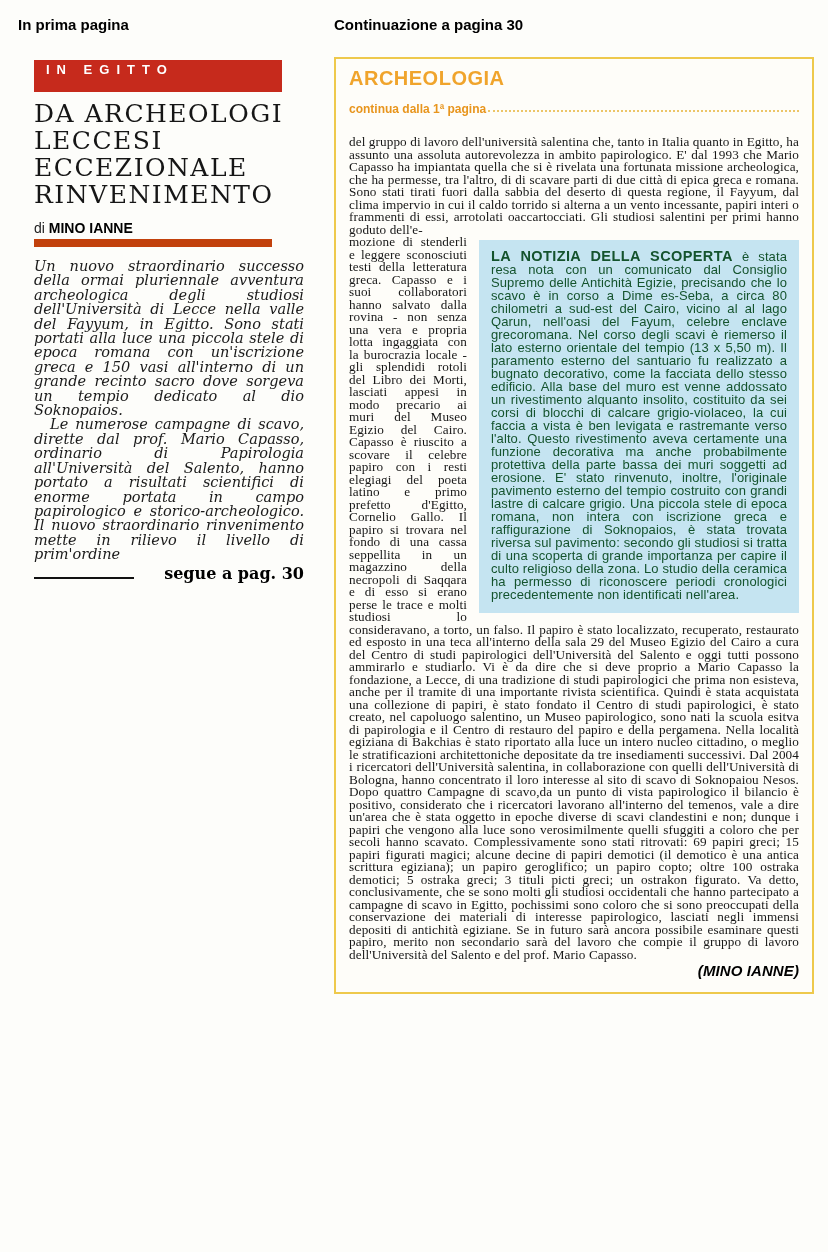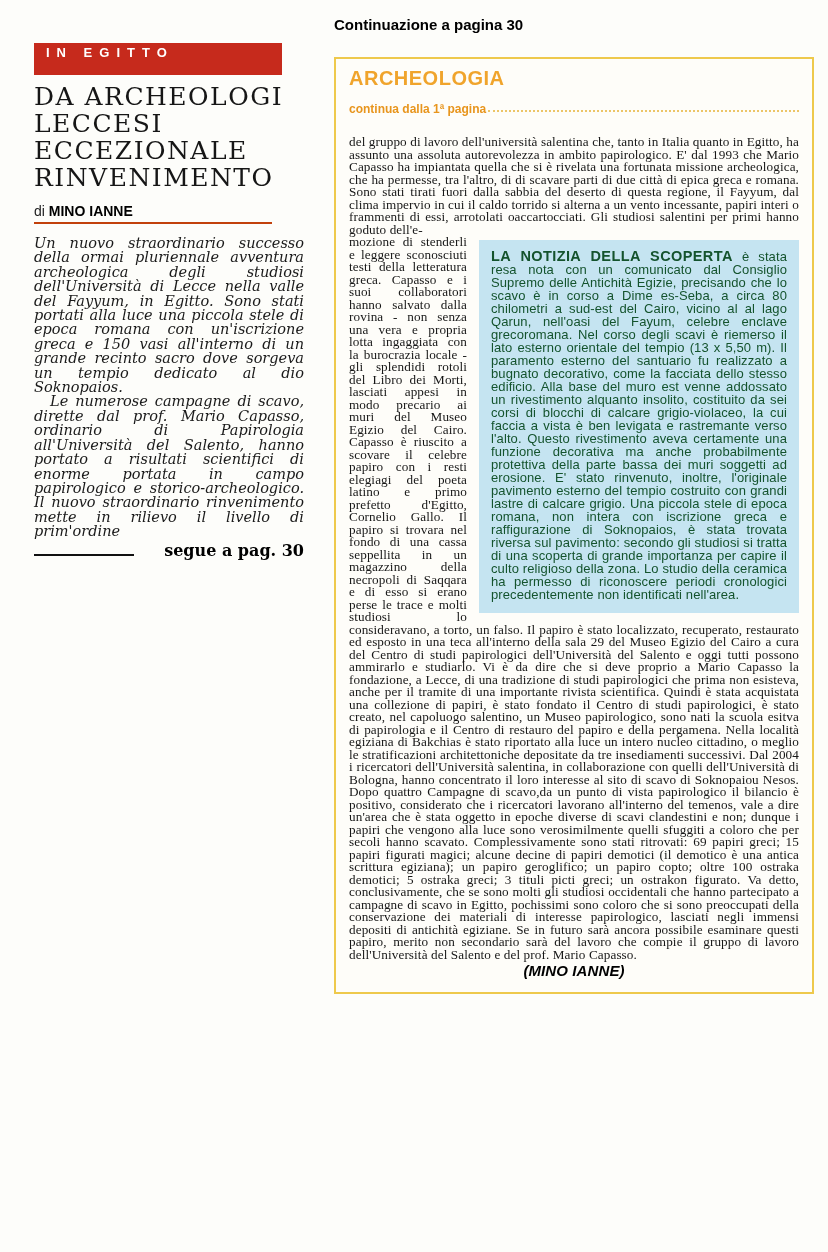--- a/index.html
+++ b/index.html
@@ -30,21 +30,21 @@
     margin:8px 0 0 16px;
     font-family:"DejaVu Serif", serif;
     font-size:25px; line-height:1.08;
     letter-spacing:1.5px; font-weight:400;
     white-space:pre-line; color:#161616;
   }
   .byline {
     margin:12px 0 0 16px;
     font-family:"Liberation Sans", sans-serif;
     font-size:14px; color:#222;
-    border-bottom:2px solid #c2410c;
+    border-bottom:8px solid #c2410c;
     width:238px; padding-bottom:3px;
   }
   .byline .byline-name { font-weight:bold; color:#000; }
   .left-body {
     margin:12px 0 0 16px; width:270px;
     font-family:"DejaVu Serif", serif;
     font-style:italic; font-size:14.5px; line-height:14.4px;
     text-align:justify; color:#1a1a1a;
   }
   .left-body p { margin:0; }
@@ -105,30 +105,31 @@
     font-size:13px; line-height:13px;
     padding:10px 12px 12px 12px;
     margin:4px 0 6px 12px;
     text-align:justify;
   }
   .notizia-title {
     font-weight:bold; font-size:14.5px; letter-spacing:0.4px;
   }
 
   .signature {
-    clear:none; text-align:center;
+    clear:none; text-align:right;
     font-family:"Liberation Sans", sans-serif;
     font-weight:bold; font-style:italic;
     font-size:15px; margin-top:4px; color:#000;
   }
 </style>
 </head>
 <body>
 
 <div class="left-col">
+  <div class="section-label">In prima pagina</div>
 
   <div class="banner">IN EGITTO</div>
 
   <div class="left-headline">DA ARCHEOLOGI
 LECCESI
 ECCEZIONALE
 RINVENIMENTO</div>
 
   <div class="byline">
     <span>di </span><span class="byline-name">MINO IANNE</span>

